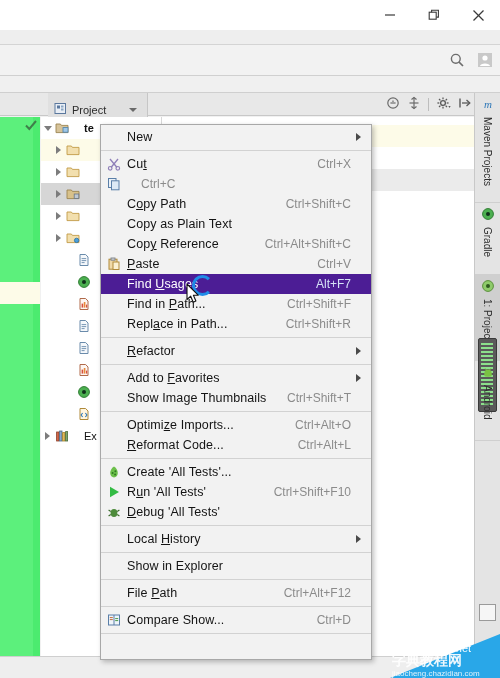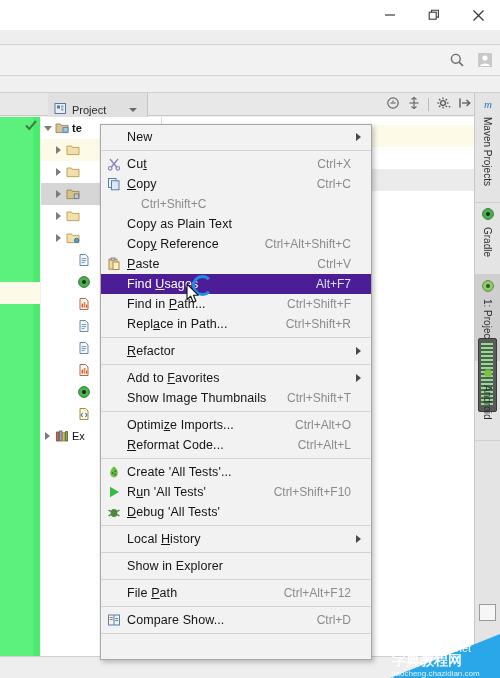--- a/index.html
+++ b/index.html
@@ -45,21 +45,21 @@
 
   
   .tree{position:absolute;left:41px;top:117px;width:120px;height:540px;background:#ffffff;overflow:hidden;}
   .trow{position:relative;height:22px;display:flex;align-items:center;white-space:nowrap;}
   .trow.hl-yellow{background:#fdfbe8;}
   .trow.hl-grey{background:#d6d6d6;}
   .tarrow{width:13px;display:flex;justify-content:center;align-items:center;flex:0 0 13px;}
   .tarrow i{display:block;width:0;height:0;border-top:4px solid transparent;border-bottom:4px solid transparent;border-left:5px solid #7c7c7c;}
   .tarrow i.open{border-left:4px solid transparent;border-right:4px solid transparent;border-top:5px solid #7c7c7c;border-bottom:0;}
   .ticon-sm{width:16px;flex:0 0 16px;display:flex;justify-content:center;align-items:center;}
-  .tlabel{font-size:11px;color:#111;font-weight:bold;margin-left:2px;}
+  .tlabel{font-size:11px;color:#111;font-weight:bold;margin-left:14px;}
 
   
   .editorbg{position:absolute;left:161px;top:117px;width:314px;height:540px;background:#ffffff;}
   .estrip-y{position:absolute;left:0;top:8px;width:314px;height:22px;background:#fdfbe8;}
   .estrip-g{position:absolute;left:0;top:52px;width:314px;height:22px;background:#ebebeb;}
   .evline{position:absolute;left:0;top:0;width:1px;height:540px;background:#d8d8d8;}
 
   
   .rightstrip{position:absolute;right:0;top:93px;width:25px;height:564px;background:#e4e4e4;border-left:1px solid #c8c8c8;}
   .vtab{position:relative;width:25px;display:flex;flex-direction:column;align-items:center;justify-content:flex-start;
@@ -450,26 +450,26 @@
         <span class="mkey">Ctrl+X</span>
         <span class="marrow"></span>
       </div>
       <div class="mi">
         <span class="mico">
           <svg width="14" height="14" viewBox="0 0 14 14">
             <rect x="1.5" y="1.5" width="7.5" height="9" fill="#eaf1f8" stroke="#5a7fa8" stroke-width="1"></rect>
             <rect x="4.5" y="3.8" width="7.5" height="9" fill="#dce9f5" stroke="#5a7fa8" stroke-width="1"></rect>
           </svg>
         </span>
-        <span class="mlabel"><u>C</u>opy</span>
         <span class="mkey">Ctrl+C</span>
         <span class="marrow"></span>
       </div>
       <div class="mi">
         <span class="mico"></span>
+        <span class="mlabel">C<u>o</u>py Path</span>
         <span class="mkey">Ctrl+Shift+C</span>
         <span class="marrow"></span>
       </div>
       <div class="mi">
         <span class="mico"></span>
         <span class="mlabel">Copy as Plain Text</span>
         <span class="marrow"></span>
       </div>
       <div class="mi">
         <span class="mico"></span>

